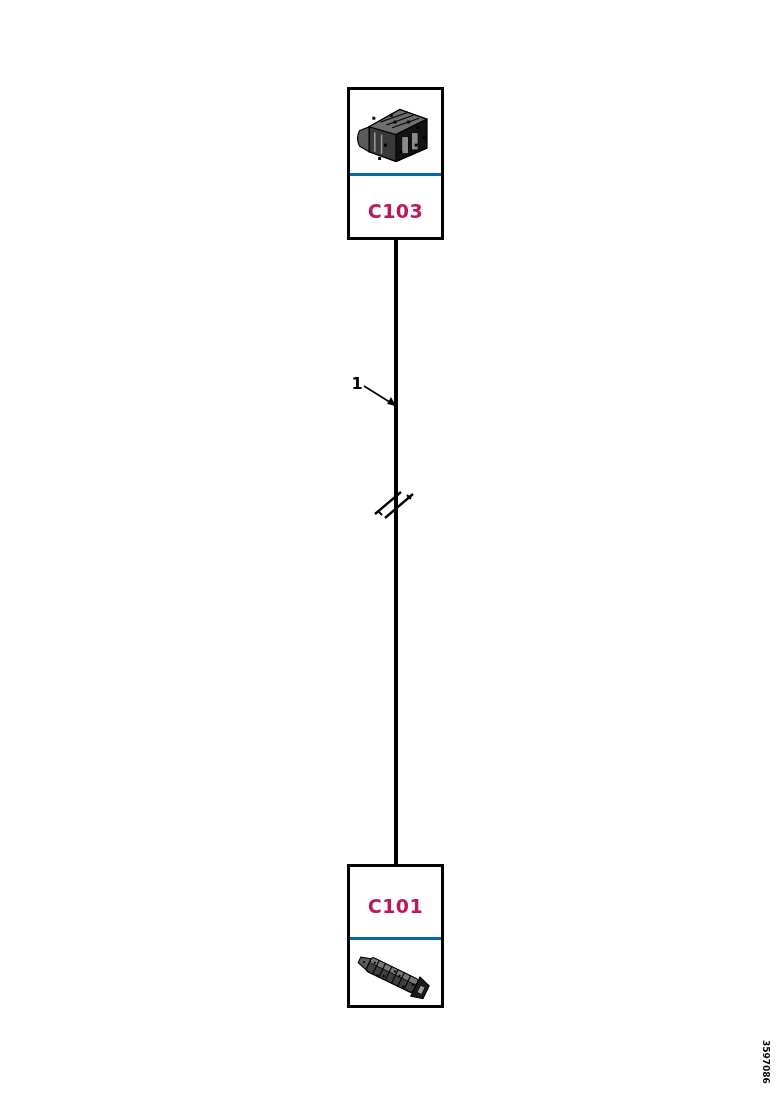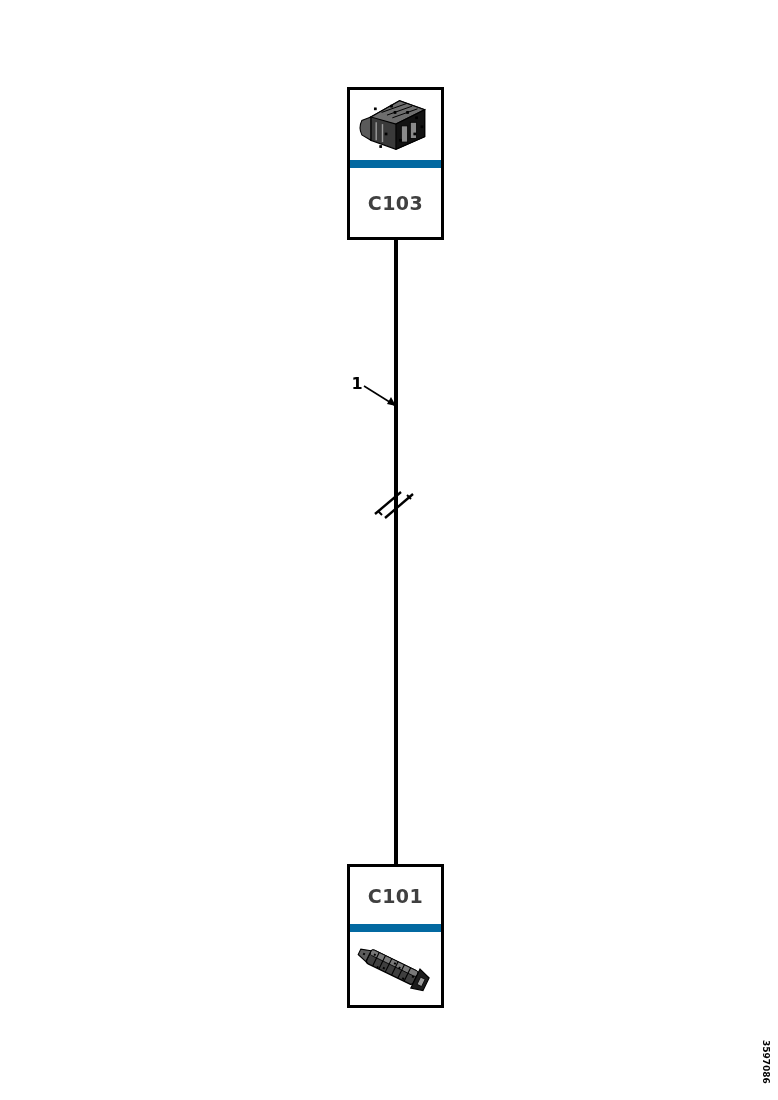--- a/index.html
+++ b/index.html
@@ -47,21 +47,22 @@
   }
 
   .block-cell {
     position: relative;
     box-sizing: border-box;
     width: 100%;
     overflow: hidden;
   }
 
   .cell-divider {
-    border-bottom: 8px solid #0369a1;
+    border-bottom: 3px solid #0369a1;
+    margin-top: 8px;
   }
 
   
   #connector-top .cell-photo { height: 78px; }
   #connector-top .cell-label { height: 69px; }
 
   #connector-bottom .cell-label { height: 65px; }
   #connector-bottom .cell-photo { height: 73px; }
 
   
@@ -69,21 +70,21 @@
     position: absolute;
     left: 0;
     right: 0;
     top: 50%;
     transform: translateY(-50%);
     text-align: center;
     font-family: "DejaVu Sans", sans-serif;
     font-size: 19px;
     font-weight: bold;
     letter-spacing: 0.5px;
-    color: #404040;
+    color: #be185d;
     line-height: 1;
   }
 
   
   .photo-art {
     position: absolute;
     left: 0;
     top: 0;
     width: 100%;
     height: 100%;

